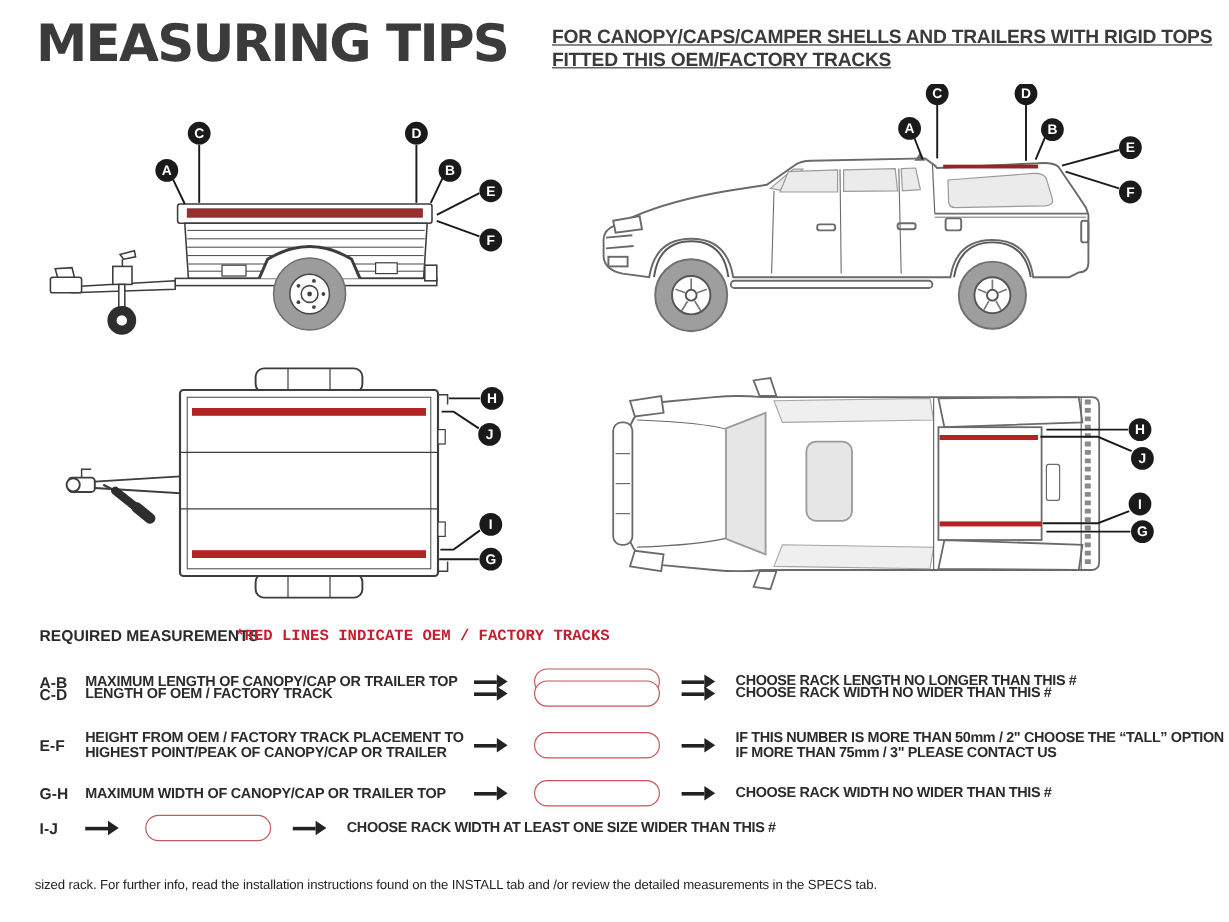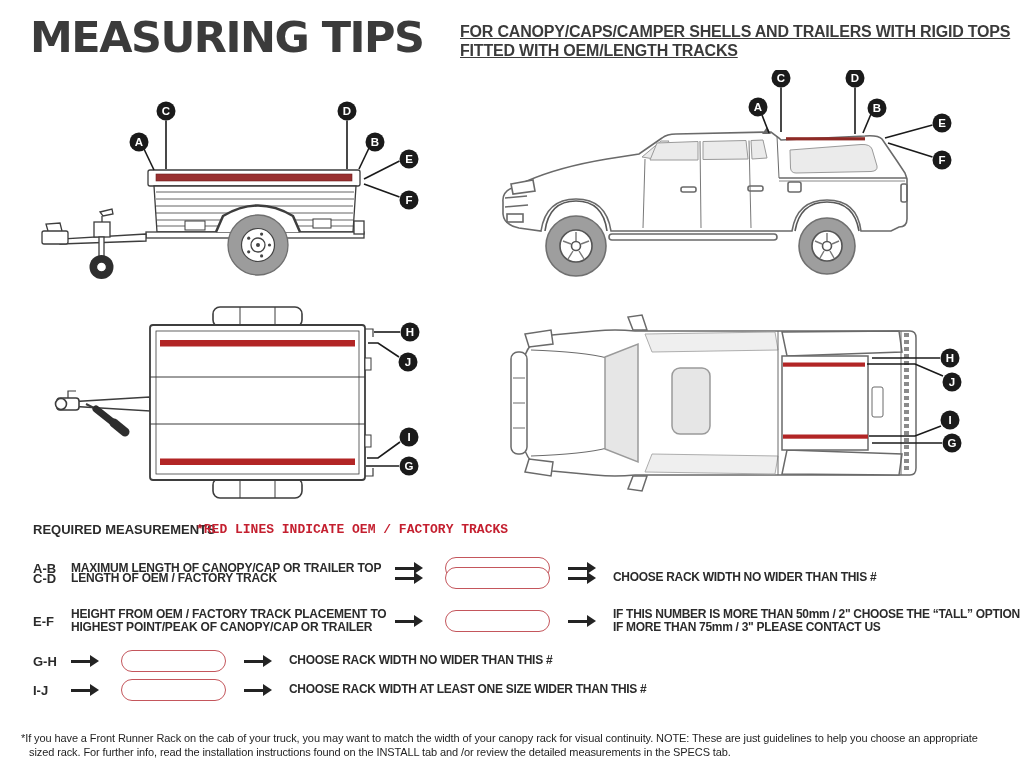--- a/index.html
+++ b/index.html
@@ -41,21 +41,21 @@
   .callout-letter{font-family:"Liberation Sans",sans-serif;font-size:11.5px;font-weight:bold;fill:#ffffff;}
 </style>
 </head>
 <body>
 
 <div class="page">
 
   <div class="abs title">MEASURING TIPS</div>
   <div class="abs subtitle">
     <div>FOR CANOPY/CAPS/CAMPER SHELLS AND TRAILERS WITH RIGID TOPS</div>
-    <div>FITTED WITH OEM/LENGTH TRACKS</div>
+    <div>FITTED THIS OEM/FACTORY TRACKS</div>
   </div>
 
   <svg class="lineart" style="left:30px;top:95px" width="400" height="195" viewBox="0 0 400 195">
     <g stroke="#3d3d3d" stroke-width="1.3" fill="none">
 
       <rect x="118" y="75" width="212" height="16" rx="2" fill="#ffffff"></rect>
       <rect x="126" y="79" width="196" height="7" fill="#993030" stroke="#6f2020" stroke-width="0.6"></rect>
 
       <path d="M124,91 L127,137 L323,137 L326,91 Z" fill="#ffffff"></path>
       <g stroke-width="0.8">
@@ -313,20 +313,23 @@
   <div class="abs legend-red">*RED LINES INDICATE OEM / FACTORY TRACKS</div>
 
   <div class="m-row" style="top:554px">
     <span class="m-id">A-B</span>
     <div class="m-desc">
       <div>MAXIMUM  LENGTH OF CANOPY/CAP OR TRAILER TOP</div>
     </div>
     <span class="arrow"></span>
     <span class="pill"></span>
     <span class="arrow arrow2"></span>
+    <div class="m-inst">
+      <div>CHOOSE RACK LENGTH NO LONGER THAN THIS #</div>
+    </div>
   </div>
 
   <div class="m-row" style="top:564px">
     <span class="m-id">C-D</span>
     <div class="m-desc">
       <div>LENGTH OF OEM / FACTORY TRACK</div>
     </div>
     <span class="arrow"></span>
     <span class="pill"></span>
     <span class="arrow arrow2"></span>
@@ -345,36 +348,38 @@
     <span class="pill"></span>
     <span class="arrow arrow2"></span>
     <div class="m-inst">
       <div>IF THIS NUMBER IS MORE THAN 50mm / 2" CHOOSE THE “TALL” OPTION</div>
       <div>IF MORE THAN 75mm / 3" PLEASE CONTACT US</div>
     </div>
   </div>
 
   <div class="m-row" style="top:647px">
     <span class="m-id">G-H</span>
+    <div class="m-desc">
+      <div>MAXIMUM  WIDTH OF CANOPY/CAP OR TRAILER TOP</div>
+    </div>
     <span class="arrow"></span>
     <span class="pill"></span>
     <span class="arrow arrow2"></span>
     <div class="m-inst">
       <div>CHOOSE RACK WIDTH NO WIDER THAN THIS #</div>
     </div>
   </div>
 
   <div class="m-row" style="top:676px">
     <span class="m-id">I-J</span>
     <span class="arrow"></span>
     <span class="pill"></span>
     <span class="arrow arrow2"></span>
     <div class="m-inst">
       <div>CHOOSE RACK WIDTH AT LEAST ONE SIZE WIDER THAN THIS #</div>
     </div>
   </div>
 
   <div class="abs footnote">
-    <div class="l1">*If you have a Front Runner Rack on the cab of your truck, you may want to match the width of your canopy rack for visual continuity. NOTE: These are just guidelines to help you choose an appropriate</div>
     <div class="l2">sized rack. For further info, read the installation instructions found on the INSTALL tab and /or review the detailed measurements in the SPECS tab.</div>
   </div>
 
 </div>
 
 </body></html>

